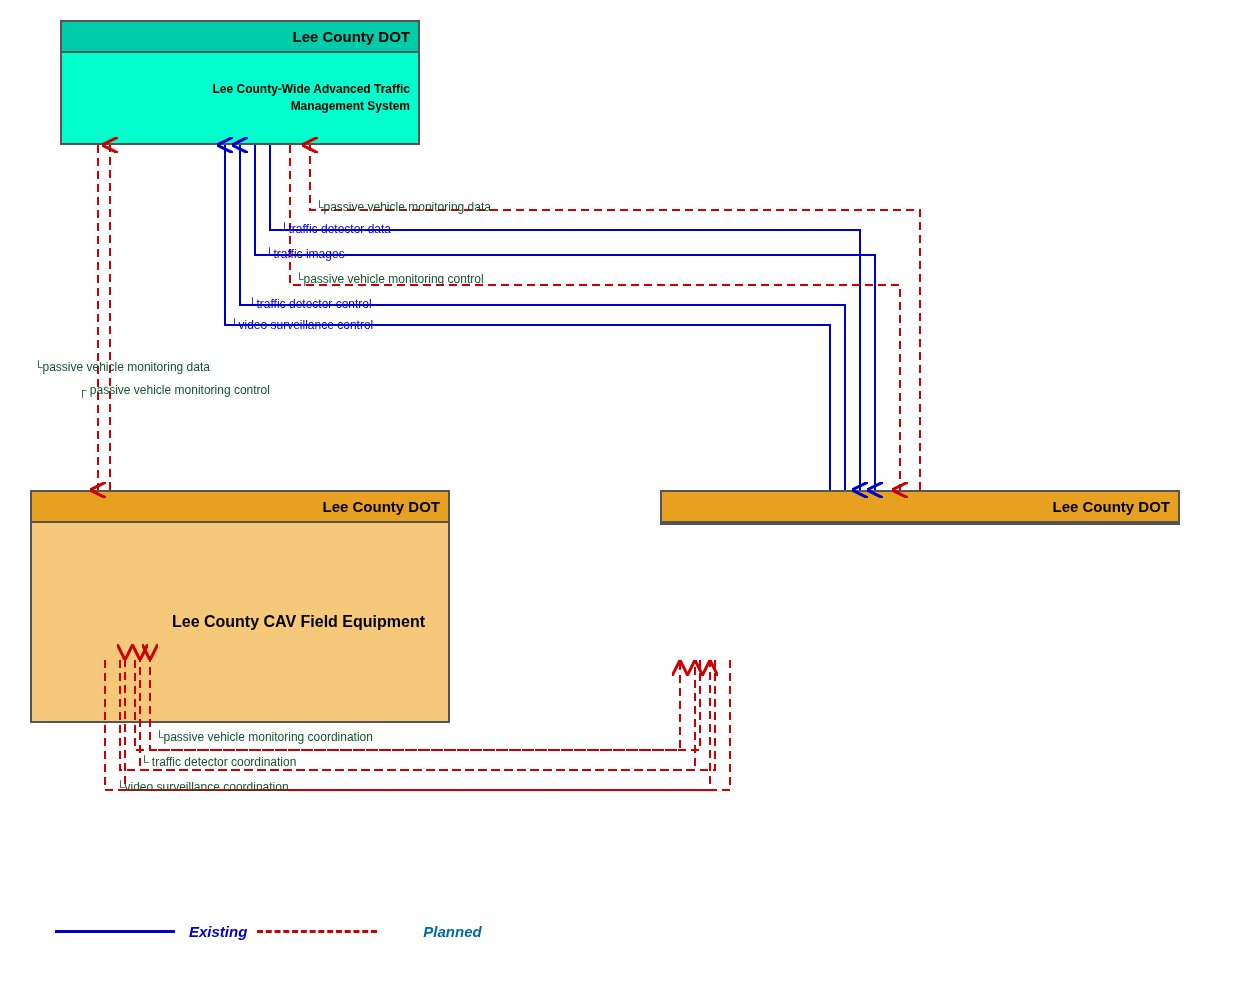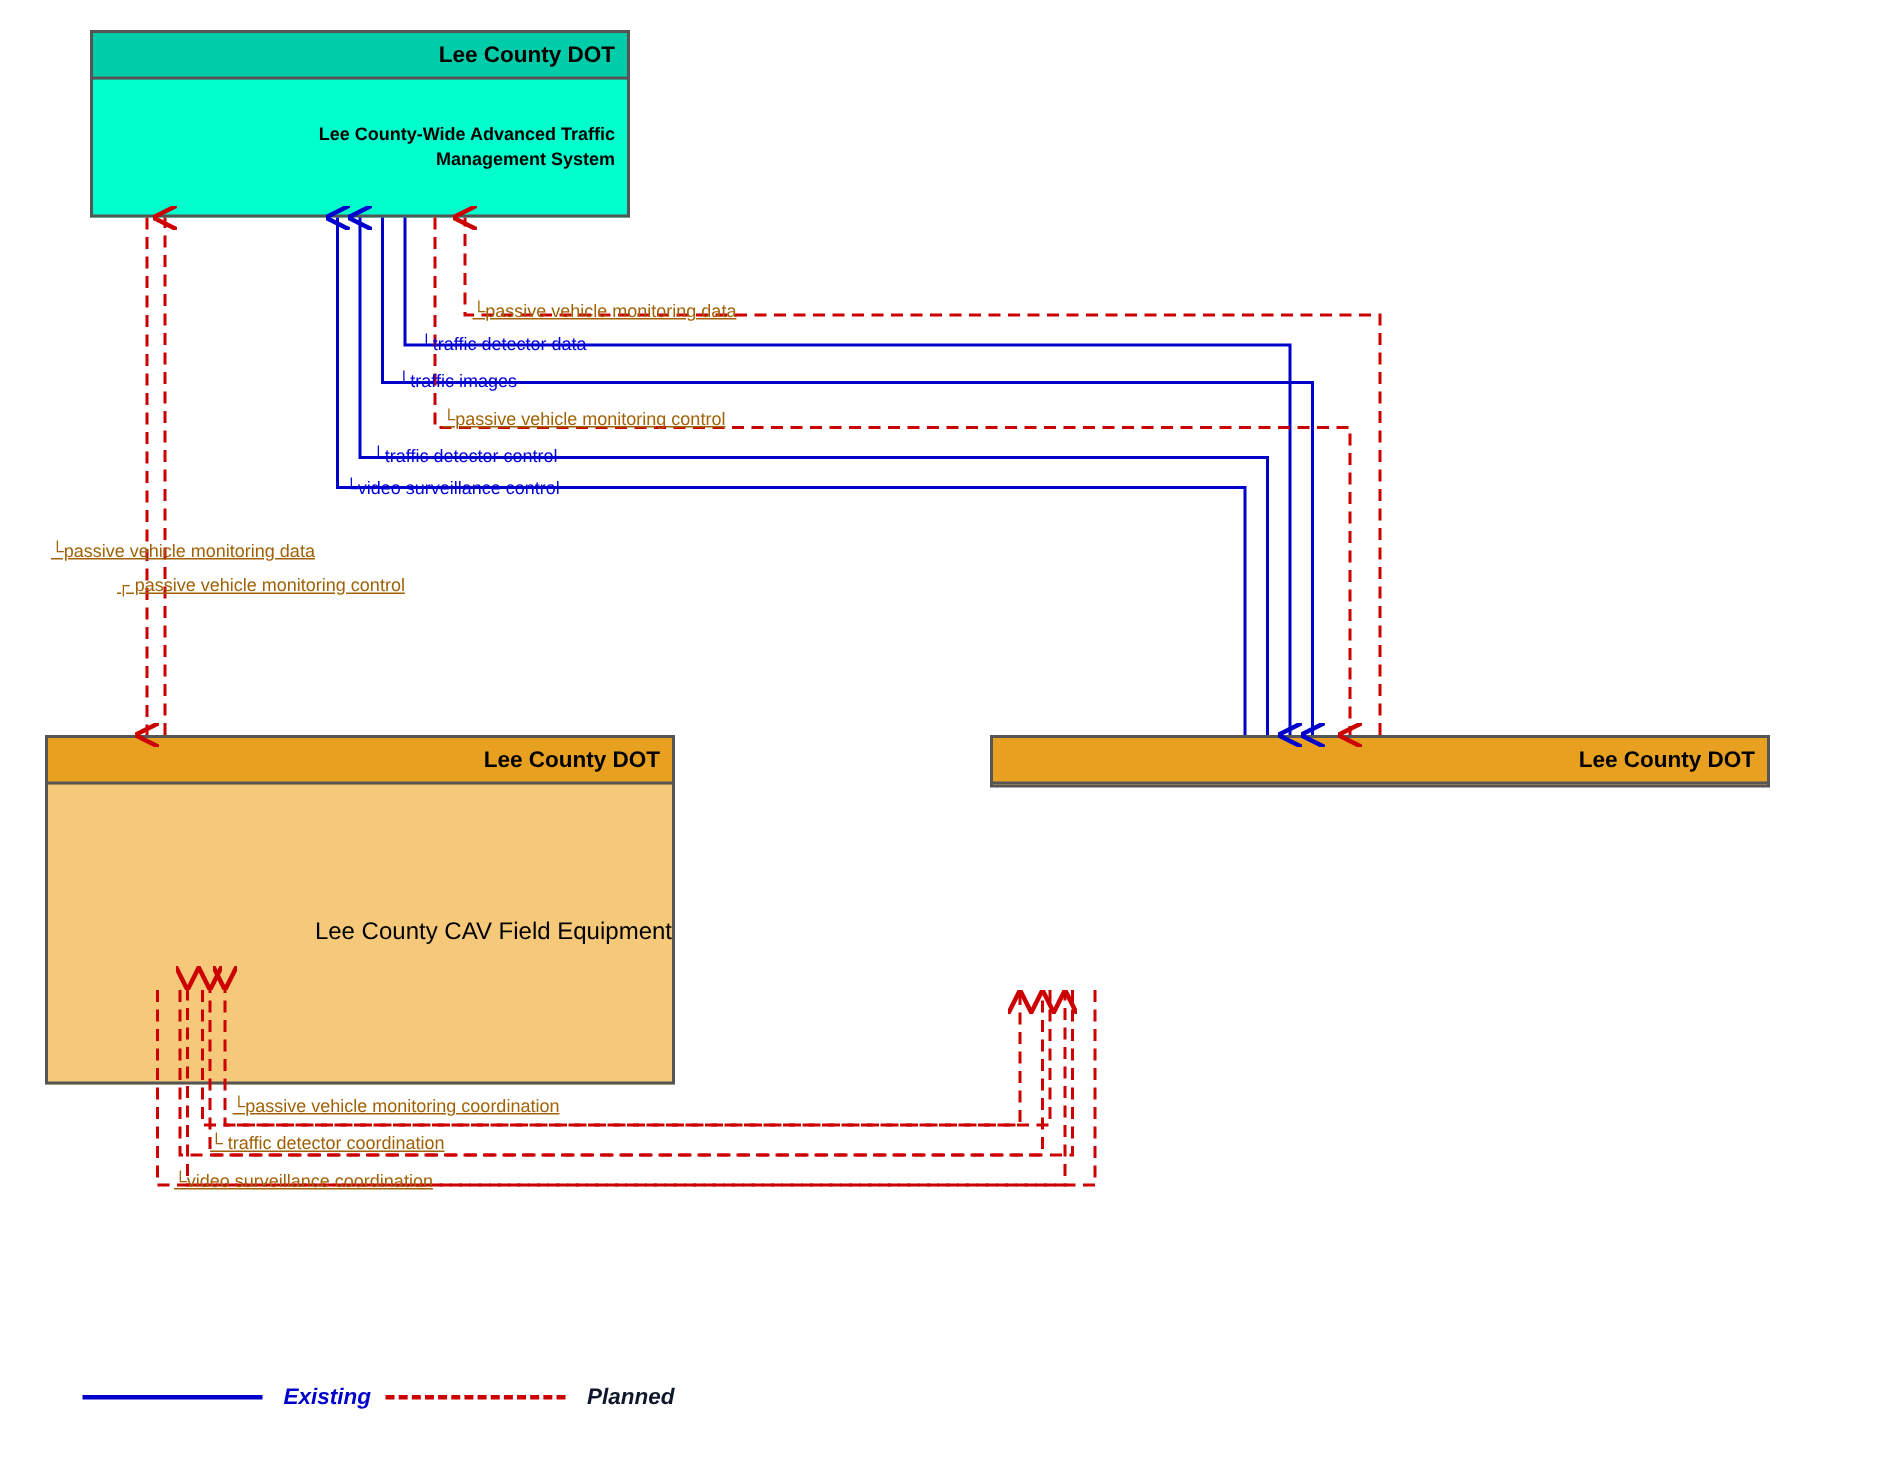--- a/index.html
+++ b/index.html
@@ -56,22 +56,22 @@
       border: 2px solid #555;
     }
     .node-bottom-left .header {
       background: #e8a020;
       padding: 6px 8px;
       font-weight: bold;
       font-size: 15px;
       border-bottom: 2px solid #555;
     }
     .node-bottom-left .body {
-      padding: 90px 0;
-      font-weight: normal;
+      padding: 90px 23px;
+      font-weight: bold;
       font-size: 16px;
     }
 
     
     .node-bottom-right {
       left: 660px;
       top: 490px;
       width: 520px;
       background: #f5c87a;
       border: 2px solid #555;
@@ -122,30 +122,30 @@
     .legend-line-dashed {
       width: 120px;
       height: 0;
       border-top: 3px dashed #cc0000;
     }
     .legend-label {
       font-size: 15px;
       font-weight: bold;
     }
     .legend-label-existing { color: #0000cc; }
-    .legend-label-planned { color: #0f172a; }
+    .legend-label-planned { color: #0369a1; margin-left: 32px; }
 
     
     .flow-label {
       position: absolute;
       font-size: 12px;
       white-space: nowrap;
     }
     .flow-label-blue { color: #0000dd; }
-    .flow-label-red { color: #a16207; text-decoration: underline; }
+    .flow-label-red { color: #14532d; }
   </style>
 </head>
 <body>
 
 <div class="diagram-container">
 
   <div class="node-box node-top">
     <div class="header">Lee County DOT</div>
     <div class="body">Lee County-Wide Advanced Traffic<br>Management System</div>
   </div>

